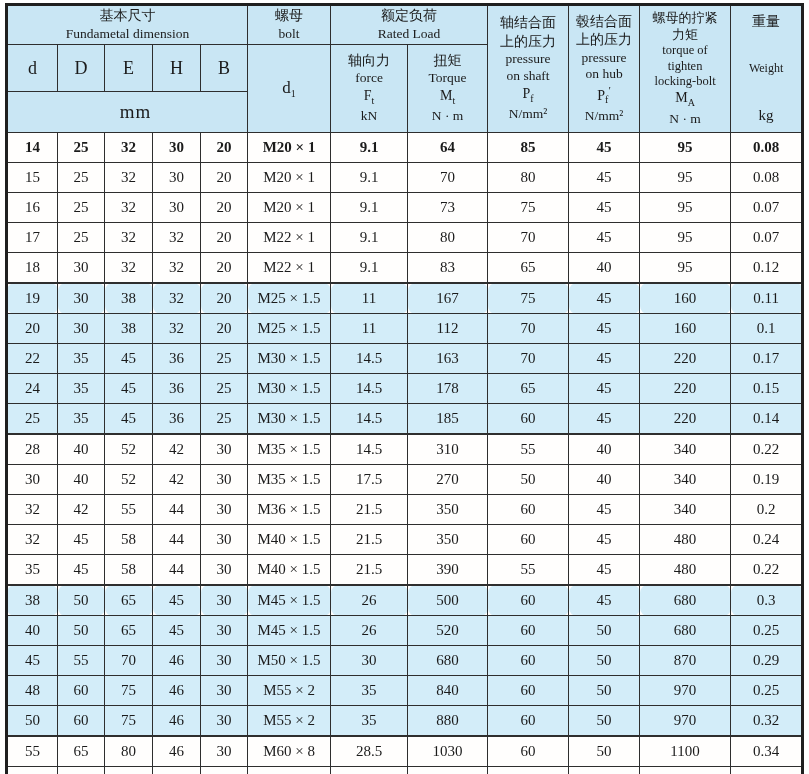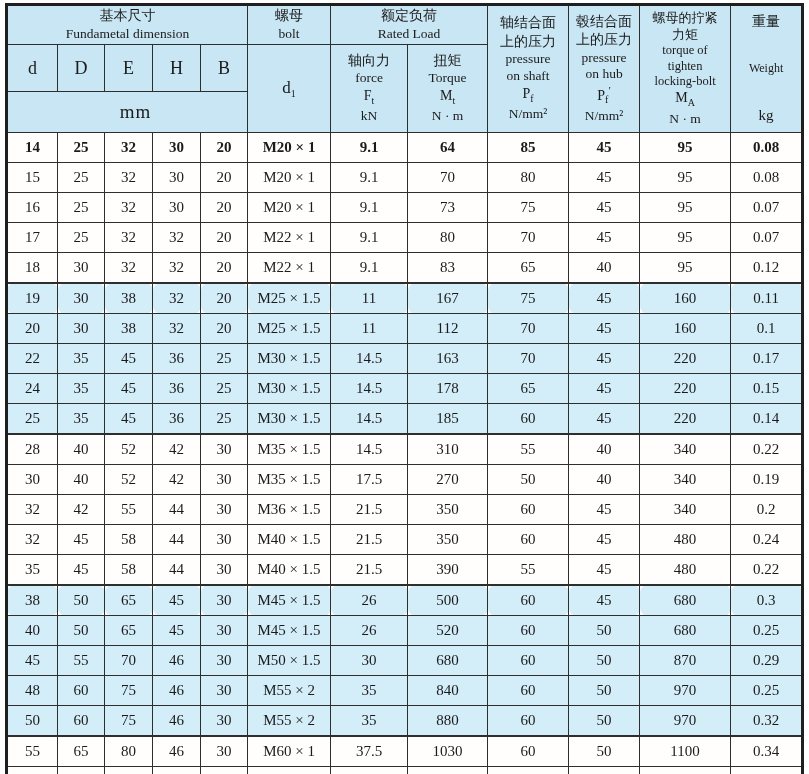--- a/index.html
+++ b/index.html
@@ -434,22 +434,22 @@
           <td>50</td>
           <td>970</td>
           <td>0.32</td>
         </tr>
         <tr class=" group-start">
           <td>55</td>
           <td>65</td>
           <td>80</td>
           <td>46</td>
           <td>30</td>
-          <td>M60 × 1</td>
-          <td>37.5</td>
+          <td>M60 × 8</td>
+          <td>28.5</td>
           <td>1030</td>
           <td>60</td>
           <td>50</td>
           <td>1100</td>
           <td>0.34</td>
         </tr>
         <tr class="">
           <td>60</td>
           <td>70</td>
           <td>85</td>

